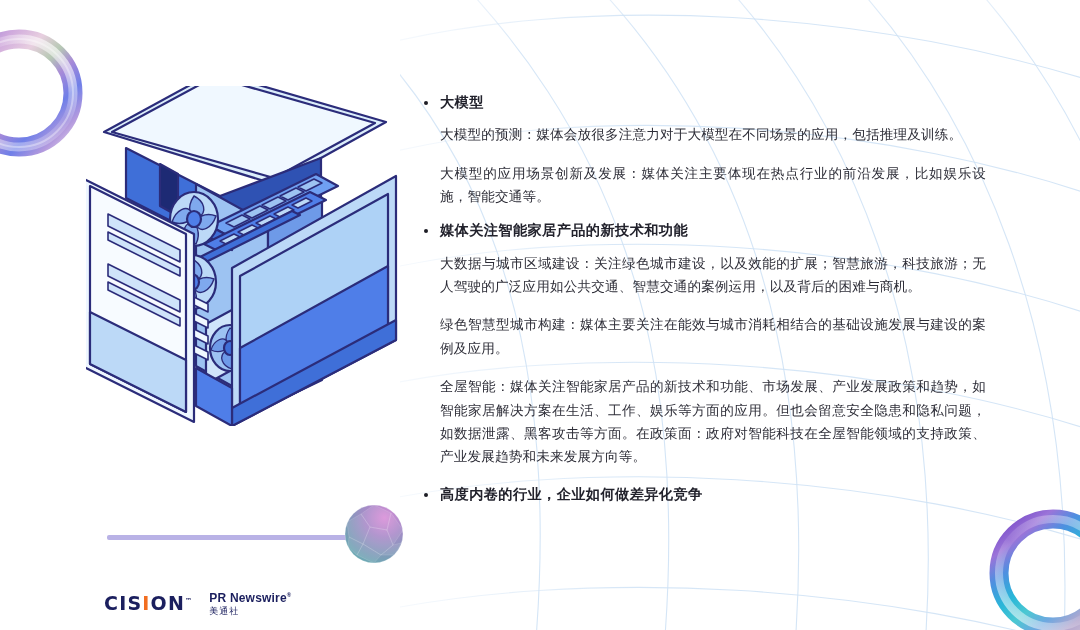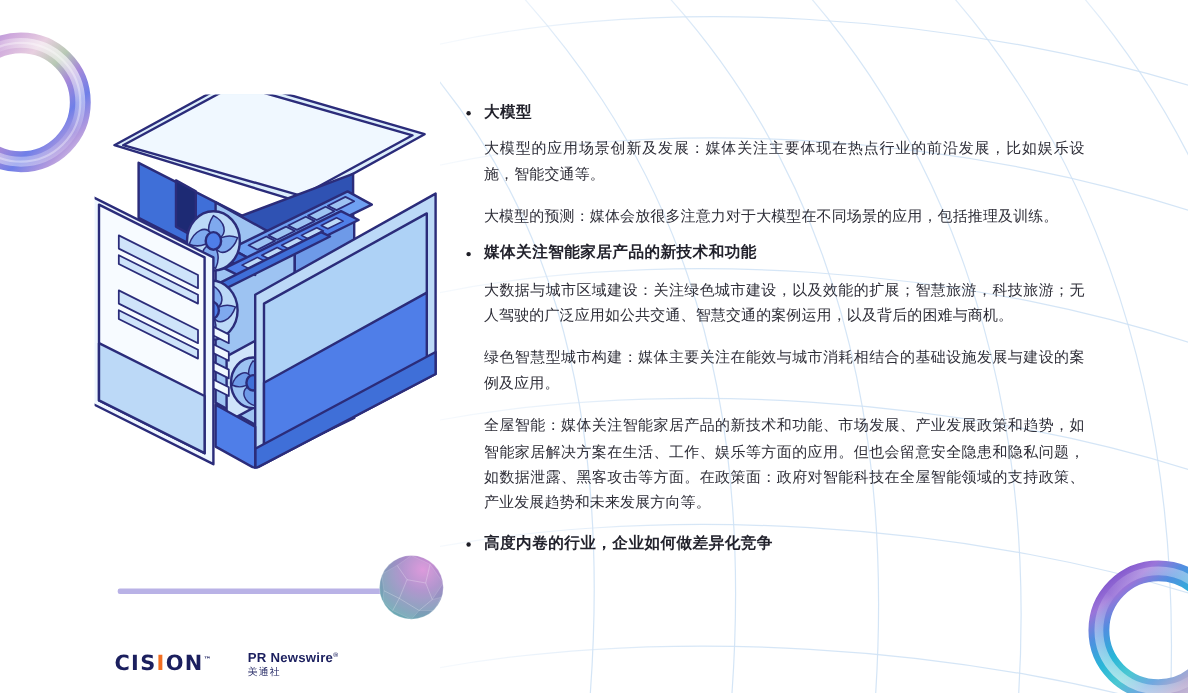--- a/index.html
+++ b/index.html
@@ -96,21 +96,21 @@
   .para:last-child { margin-bottom:0; }
   .gap-lg { height:13px; }
   .gap-md { height:10px; }
 
   
   .footer-logo {
     position:absolute;
     left:104px; bottom:14px;
     display:flex;
     align-items:center;
-    gap:32px;
+    gap:16px;
     z-index:5;
   }
   .cision {
     font-family:"DejaVu Sans",sans-serif;
     font-size:19px;
     font-weight:bold;
     letter-spacing:1.2px;
     color:#1b1f5e;
     line-height:1;
     position:relative;
@@ -346,22 +346,22 @@
     </g>
   </svg>
 
   <div class="content">
 
     <div class="section">
       <div class="head-row">
         <span class="bullet"></span>
         <span class="head-text">大模型</span>
       </div>
+      <p class="para">大模型的预测：媒体会放很多注意力对于大模型在不同场景的应用，包括推理及训练。</p>
       <p class="para">大模型的应用场景创新及发展：媒体关注主要体现在热点行业的前沿发展，比如娱乐设施，智能交通等。</p>
-      <p class="para">大模型的预测：媒体会放很多注意力对于大模型在不同场景的应用，包括推理及训练。</p>
     </div>
 
     <div class="gap-md"></div>
 
     <div class="section">
       <div class="head-row">
         <span class="bullet"></span>
         <span class="head-text">媒体关注智能家居产品的新技术和功能</span>
       </div>
       <p class="para">大数据与城市区域建设：关注绿色城市建设，以及效能的扩展；智慧旅游，科技旅游；无人驾驶的广泛应用如公共交通、智慧交通的案例运用，以及背后的困难与商机。</p>

